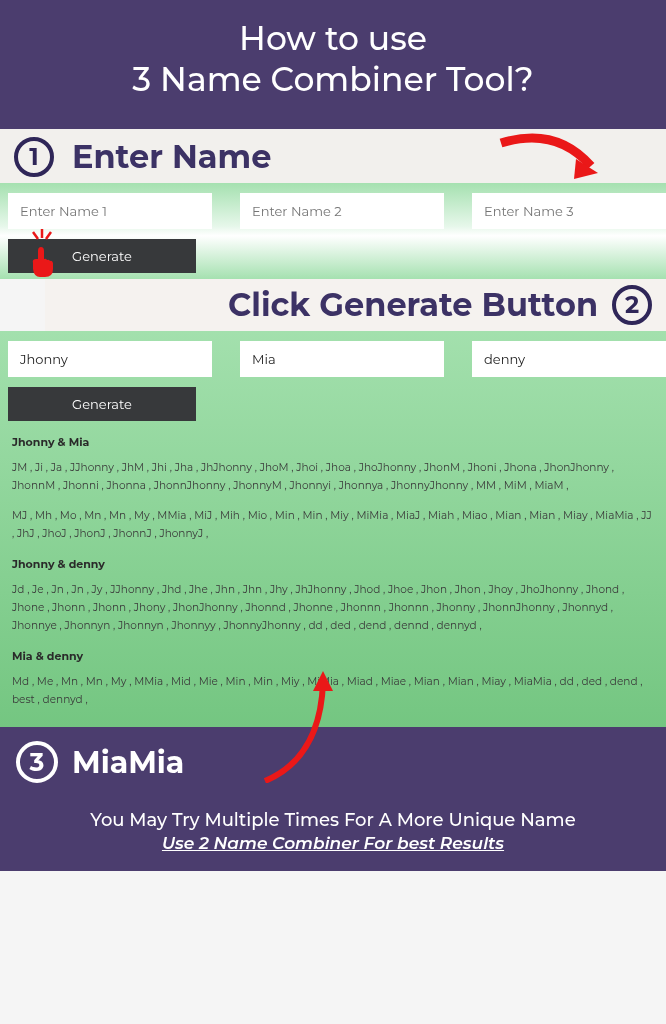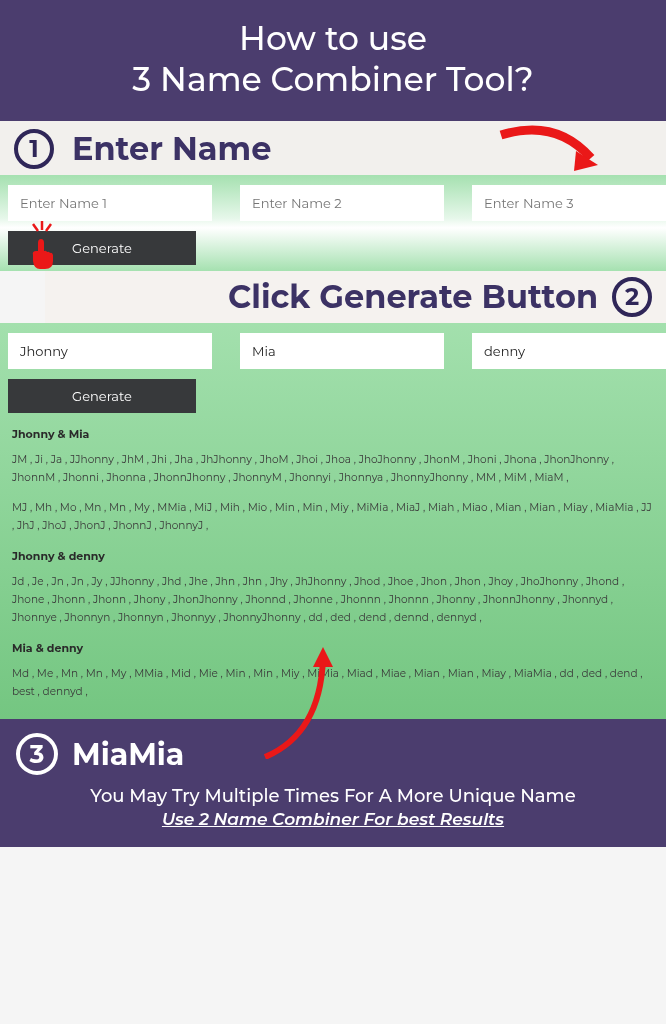--- a/index.html
+++ b/index.html
@@ -7,21 +7,21 @@
     width: 666px;
     height: 1024px;
     font-family: 'Montserrat', 'Segoe UI', Arial, sans-serif;
     background: #f5f5f5;
     overflow: hidden;
   }
   .header {
     background: #4b3d6e;
     color: #fff;
     text-align: center;
-    padding: 18px 10px 20px;
+    padding: 18px 10px 28px;
     font-size: 33px;
     line-height: 1.25;
     font-weight: 500;
   }
   .step-bar {
     background: #f2f0ed;
     display: flex;
     align-items: center;
     padding: 8px 14px 6px;
     position: relative;
@@ -131,21 +131,21 @@
     font-size: 25px;
   }
   .footer .step-label {
     color: #fff;
     font-size: 30px;
     margin-left: 14px;
   }
   .footer-text {
     text-align: center;
     font-size: 18px;
-    margin-top: 10px;
+    margin-top: 26px;
     font-weight: 500;
   }
   .footer-link {
     text-align: center;
     font-size: 17px;
     font-style: italic;
     text-decoration: underline;
     font-weight: 600;
     margin-top: 2px;
   }

